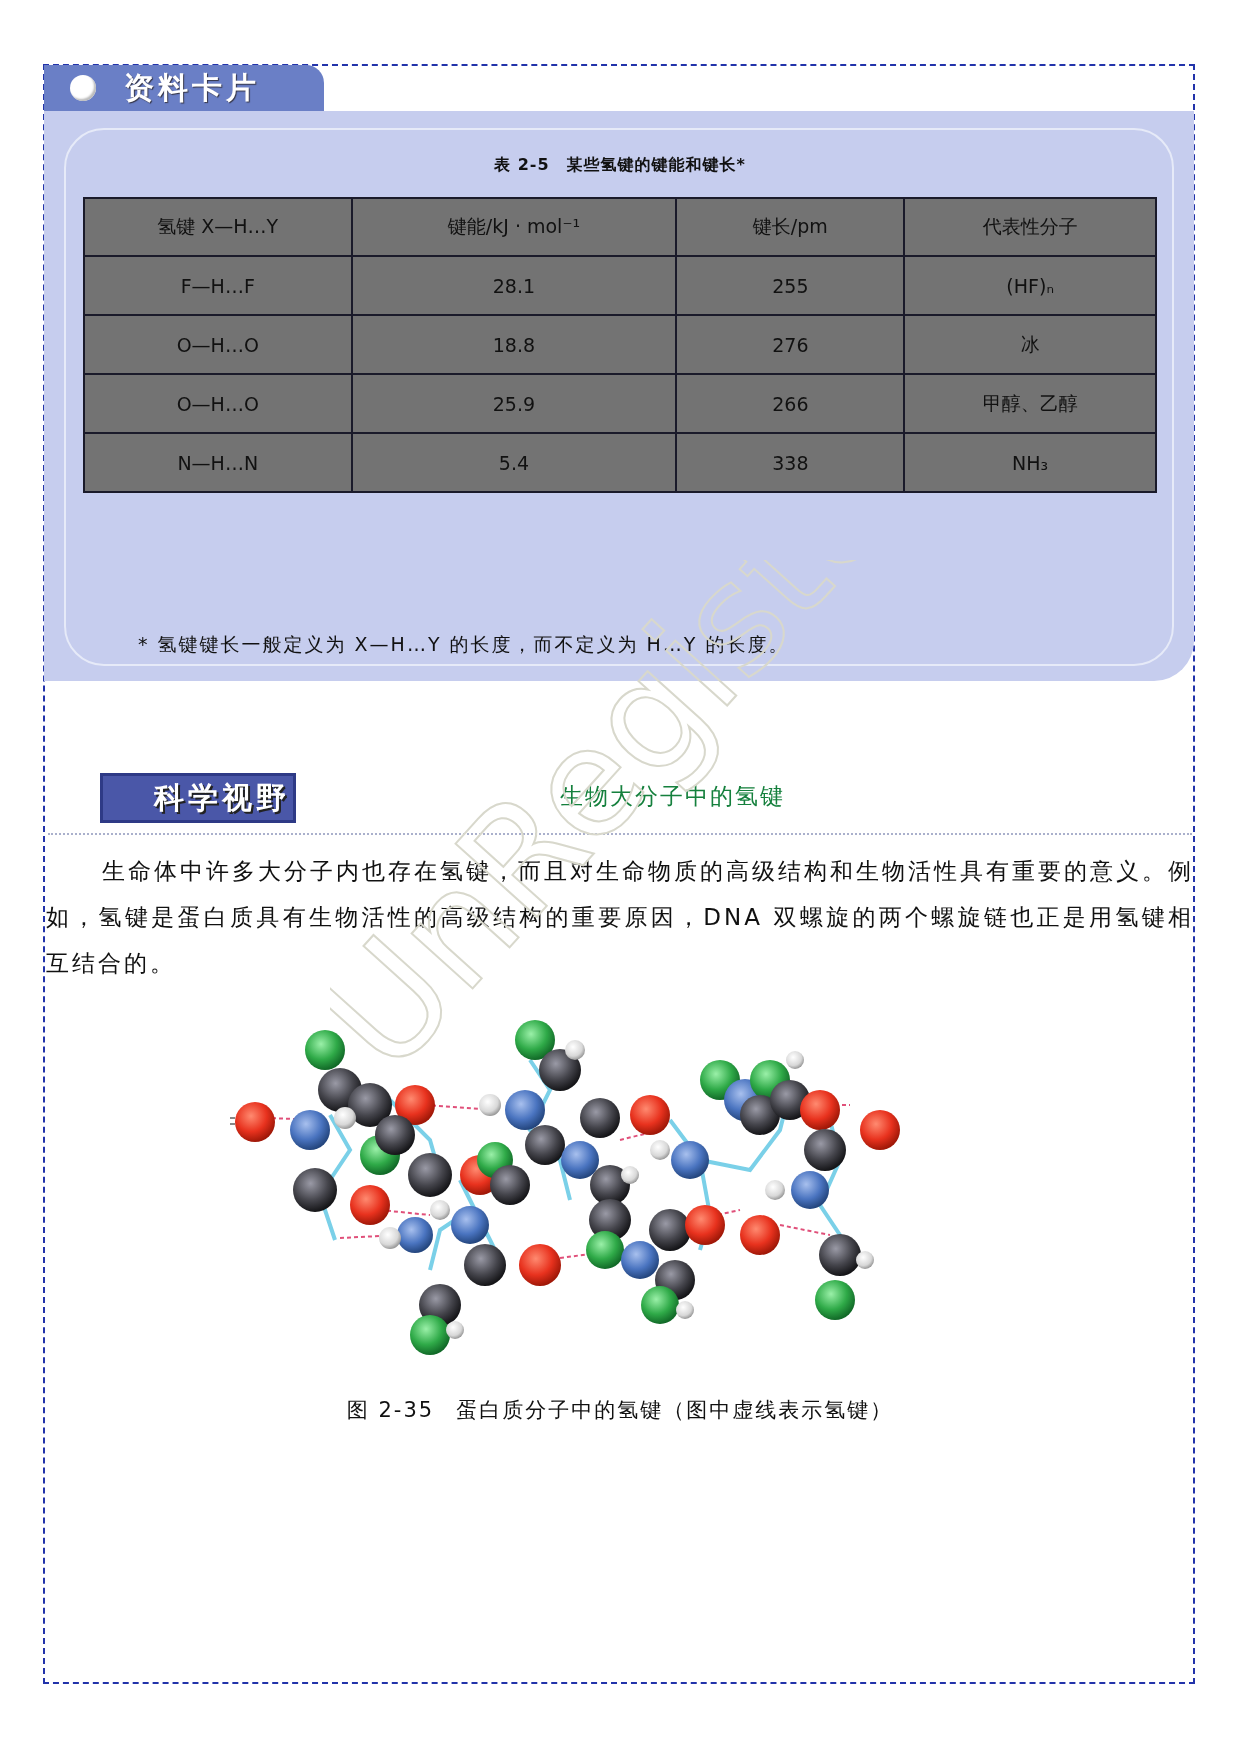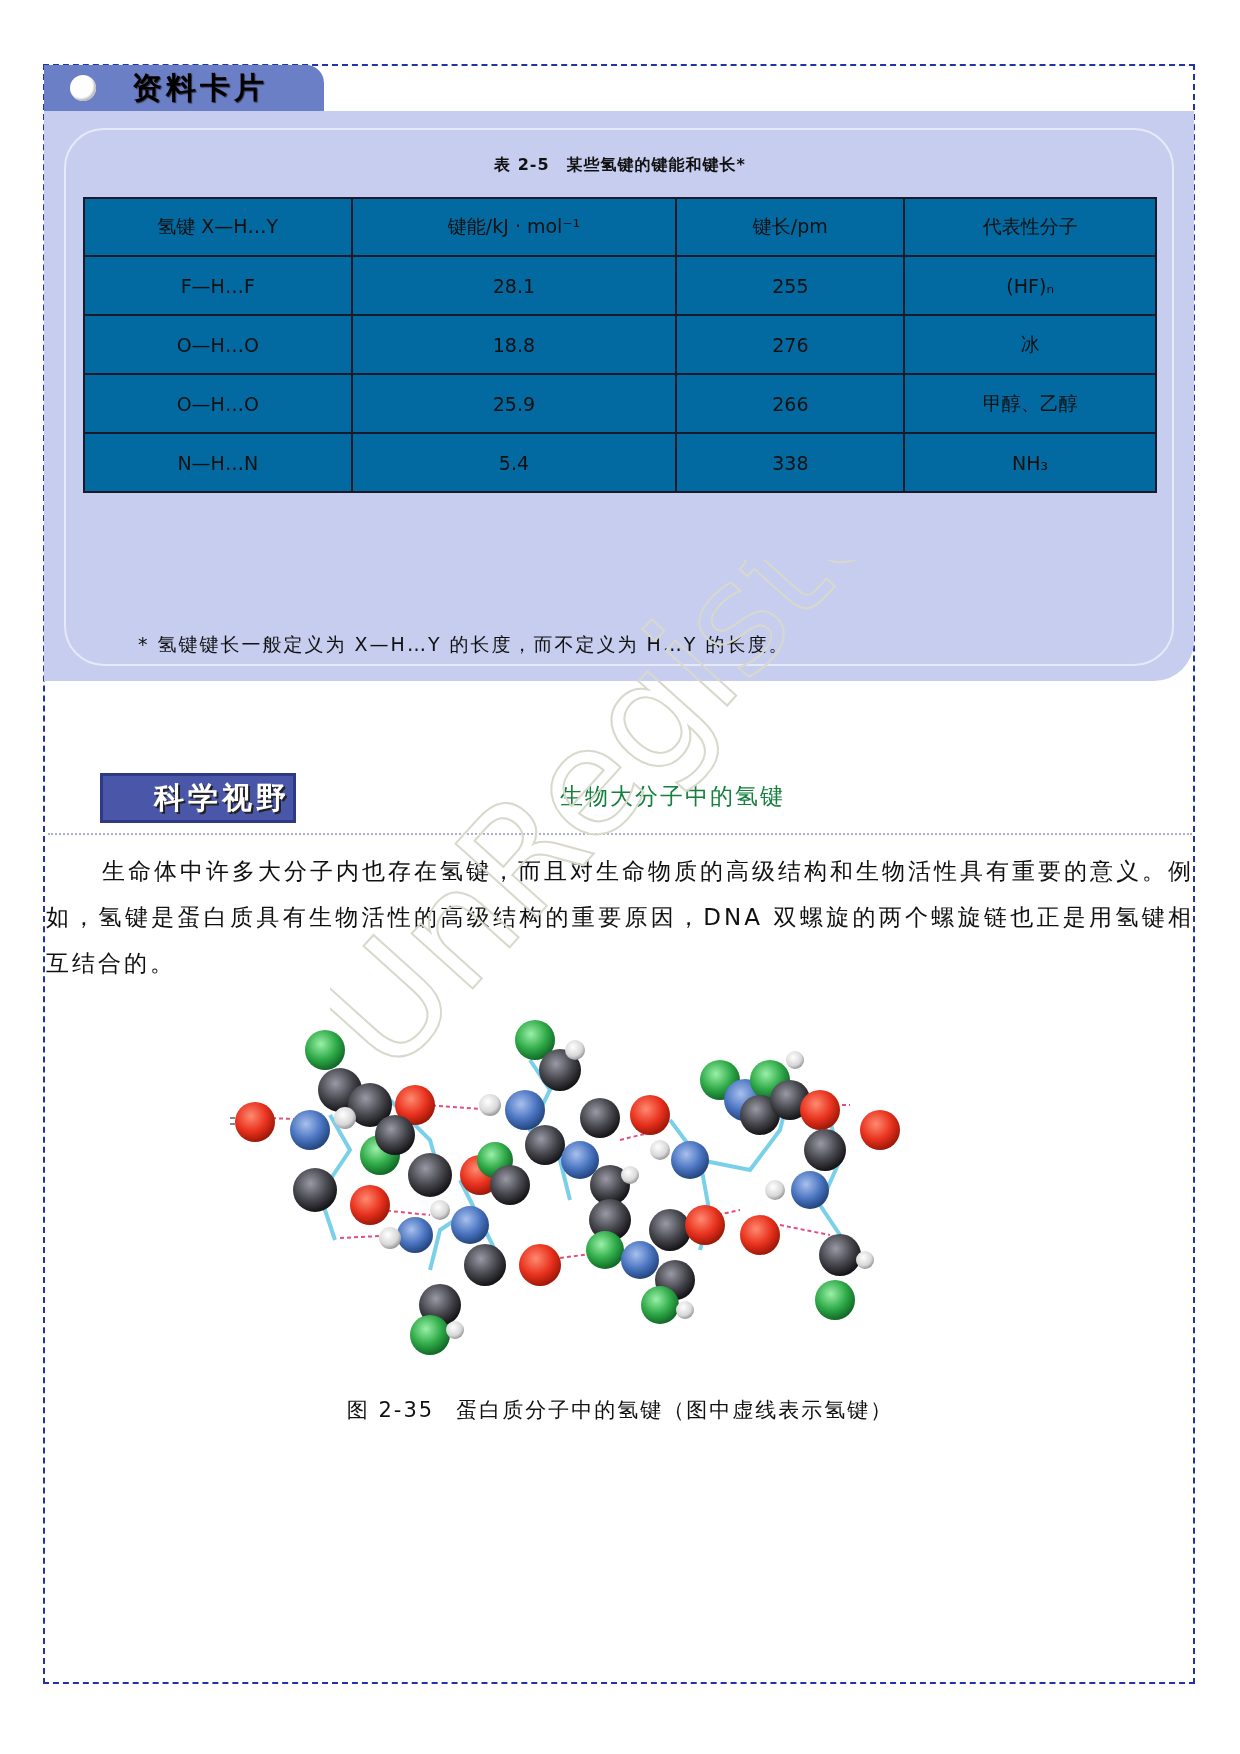--- a/index.html
+++ b/index.html
@@ -1,24 +1,24 @@
 <!DOCTYPE html>
 <html><head>
 <meta charset="utf-8">
 <style>
   html, body { margin:0; padding:0; background:#ffffff; }
   body { width:1240px; height:1754px; position:relative; overflow:hidden; font-family:"DejaVu Sans", sans-serif; color:#111; }
   .page-frame { position:absolute; left:43px; top:64px; width:1152px; height:1620px; border:2px dashed #2233aa; box-sizing:border-box; }
   .card-tab { position:absolute; left:44px; top:65px; width:280px; height:46px; background:#6a7fc6; border-top-right-radius:18px; display:flex; align-items:center; }
   .card-tab .dot { width:26px; height:26px; border-radius:50%; background:#fff; margin-left:26px; box-shadow:inset -2px -2px 2px #bbb; }
-  .card-tab .title { color:#000000; font-size:30px; font-weight:bold; margin-left:36px; letter-spacing:4px; text-shadow:1px 1px 1px #334;text-align:center; }
+  .card-tab .title { color:#ffffff; font-size:30px; font-weight:bold; margin-left:28px; letter-spacing:4px; text-shadow:1px 1px 1px #334;text-align:center; }
   .card-body { position:absolute; left:44px; top:111px; width:1150px; height:570px; background:#c6cdee; border-bottom-right-radius:40px; }
   .card-inner { position:absolute; left:64px; top:128px; width:1110px; height:538px; border:2px solid #e6eaf8; border-radius:40px; box-sizing:border-box; }
   .table-caption { position:absolute; left:0; width:1240px; top:155px; text-align:center; font-size:16px; font-weight:bold; letter-spacing:1px; }
-  table.bonds { position:absolute; left:83px; top:197px; width:1074px; border-collapse:collapse; background:#0369a1; }
+  table.bonds { position:absolute; left:83px; top:197px; width:1074px; border-collapse:collapse; background:#737373; }
   table.bonds td, table.bonds th { border:2px solid #1a1a2a; height:57px; text-align:center; font-size:19px; font-weight:normal; padding:0; }
   table.bonds th { height:56px; }
   .col1 { width:282px; } .col2 { width:342px; } .col3 { width:238px; } .col4 { width:264px; }
   .footnote { position:absolute; left:138px; top:632px; font-size:19px; letter-spacing:2px; }
   .sci-badge { position:absolute; left:100px; top:773px; width:196px; height:50px; background:#4a57a8; border:3px solid #2e3a86; box-sizing:border-box; display:flex; align-items:center; justify-content:center; color:#fff; font-size:30px; font-weight:bold; letter-spacing:4px; text-shadow:2px 2px 0 #222;padding-left:48px; }
   .section-title { position:absolute; left:560px; top:781px; font-size:23px; color:#15803d; letter-spacing:2px; }
   .dotted-rule { position:absolute; left:48px; top:833px; width:1144px; border-top:2px dotted #aab0cc; }
   .para { position:absolute; left:46px; top:848px; width:1148px; font-size:23px; line-height:46px; letter-spacing:3px; text-align:justify; }
   .para p { margin:0; text-indent:56px; }
   .figure { position:absolute; left:230px; top:1010px; width:780px; height:360px; }

